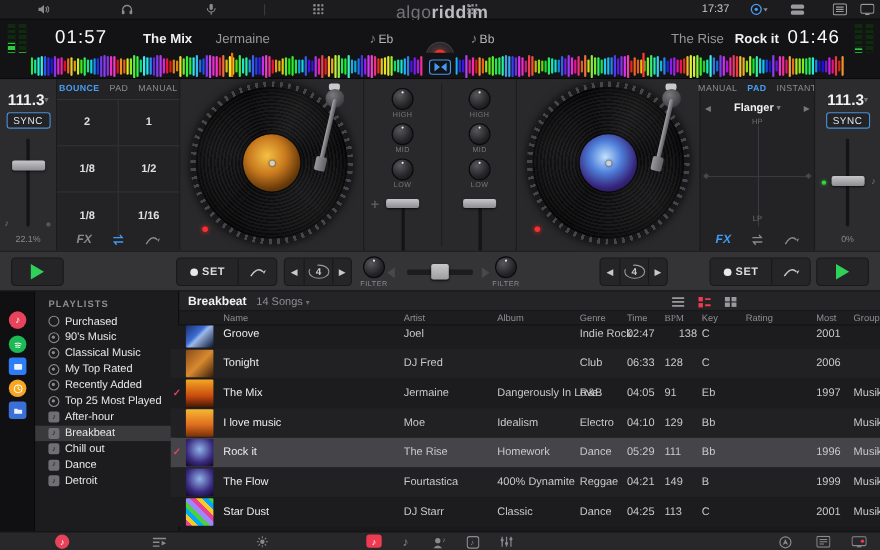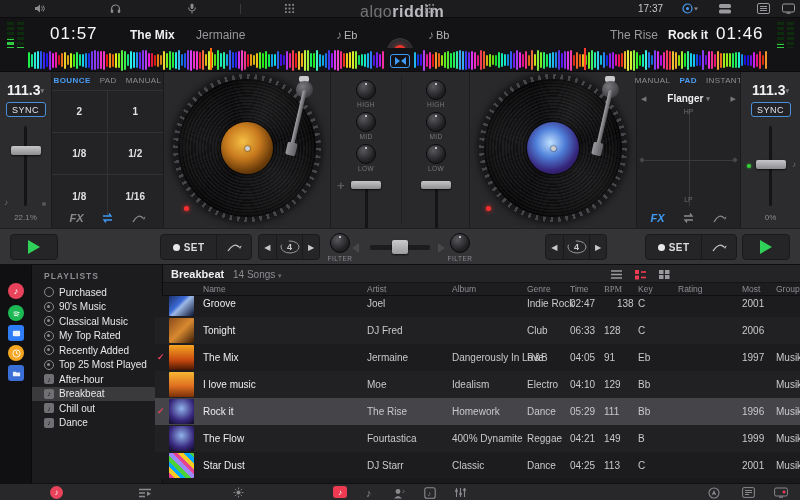--- a/index.html
+++ b/index.html
@@ -808,20 +808,24 @@
           <span class="pllabel">Breakbeat</span>
         </div>
         <div class="plitem">
           <span class="plicon box-note">♪</span>
           <span class="pllabel">Chill out</span>
         </div>
         <div class="plitem">
           <span class="plicon box-note">♪</span>
           <span class="pllabel">Dance</span>
         </div>
+        <div class="plitem">
+          <span class="plicon box-note">♪</span>
+          <span class="pllabel">Detroit</span>
+        </div>
       </div>
   </div>
 
   <div id="libhead">
     <span id="libtitle">Breakbeat</span>
     <span id="libcount"><span>14 Songs</span> <span style="font-size:7px;color:#6e6e72">▾</span></span>
     <span class="viewico" style="left:447px">
       <svg width="13" height="11" viewBox="0 0 13 11">
           <path d="M1 2 h11 M1 5.5 h11 M1 9 h11" stroke="#9a9a9e" stroke-width="1.6"></path>
         </svg>

